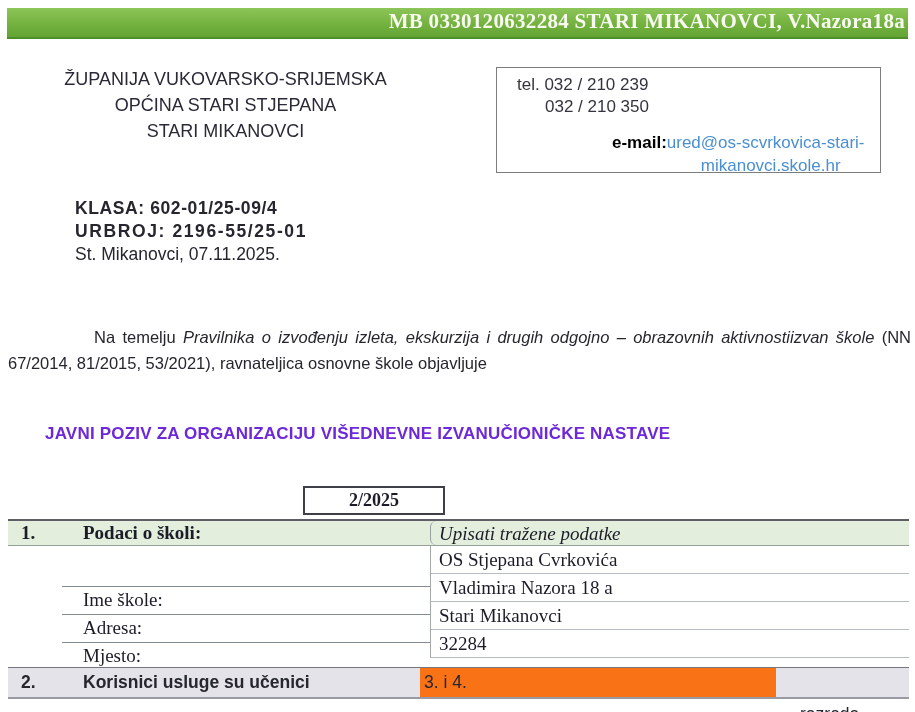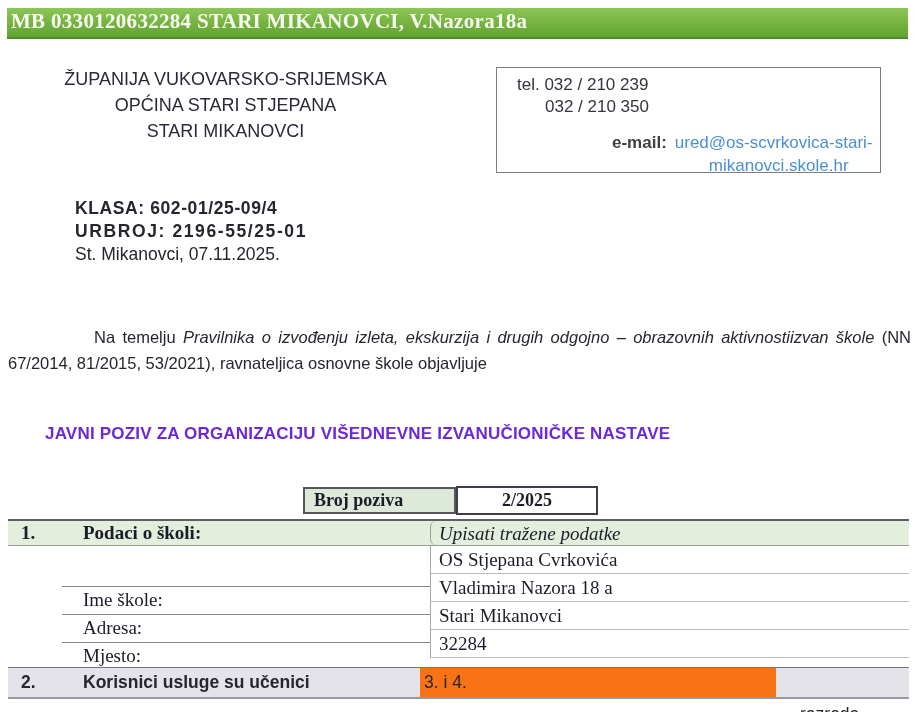--- a/index.html
+++ b/index.html
@@ -11,21 +11,21 @@
     color: #23232f;
     position: relative;
   }
   .abs { position: absolute; }
 
   
   .top-bar {
     top: 8px; left: 7px; width: 901px; height: 31px;
     background: linear-gradient(180deg, #8cc558 0%, #74b23f 55%, #63a434 100%);
     border-bottom: 2px solid #4c8f28;
-    display: flex; justify-content: flex-start; align-items: center;
+    display: flex; justify-content: flex-end; align-items: center;
     padding: 0 3px 2px 4px;
     font-family: "Liberation Serif", serif;
     font-weight: bold; font-size: 21px; color: #f8faf2;
     letter-spacing: 0.3px;
   }
 
   
   .letterhead {
     top: 66px; left: 38px; width: 375px;
     text-align: center; font-size: 18px; line-height: 26px;
@@ -36,21 +36,21 @@
   
   .contact-box {
     top: 67px; left: 496px; width: 385px; height: 106px;
     border: 1.5px solid #7d7d7d;
     font-size: 17px; color: #34343e;
     padding: 6px 0 0 0;
   }
   .tel-line1 { padding-left: 20px; line-height: 22px; }
   .tel-line2 { padding-left: 48px; line-height: 22px; }
   .email-row { display: flex; margin-top: 13px; padding-left: 115px; line-height: 23px; }
-  .email-label { font-weight: bold; color: #404040; margin-right: 8px; white-space: nowrap; }
+  .email-label { font-weight: bold; color: #000000; margin-right: 0; white-space: nowrap; }
   .email-link { color: #4a8fd2; text-decoration: none; display: block; }
   .email-link .l2 { display: block; padding-left: 34px; }
 
   
   .klasa-block { top: 197px; left: 75px; font-size: 17.5px; line-height: 23px; color: #26262e; }
   .klasa-block .b1 { font-weight: bold; letter-spacing: 0.6px; }
   .klasa-block .b2 { font-weight: bold; letter-spacing: 1.6px; }
 
   
   .intro {
@@ -145,21 +145,20 @@
   <div class="b1">KLASA: 602-01/25-09/4</div>
   <div class="b2">URBROJ: 2196-55/25-01</div>
   <div>St. Mikanovci, 07.11.2025.</div>
 </div>
 
 <div class="abs intro"><span>Na temelju </span><i>Pravilnika o izvođenju izleta, ekskurzija i drugih odgojno – obrazovnih aktivnostiizvan škole</i><span> (NN 67/2014, 81/2015, 53/2021), ravnateljica osnovne škole objavljuje</span></div>
 
 <div class="abs doc-title">JAVNI POZIV ZA ORGANIZACIJU VIŠEDNEVNE IZVANUČIONIČKE NASTAVE</div>
 
 <div class="abs call-row">
-  <div class="call-label">Broj poziva</div>
   <div class="call-value">2/2025</div>
 </div>
 
 <div class="abs table1">
   <div class="t1-header">
     <div class="c-num">1.</div>
     <div class="c-label">Podaci o školi:</div>
     <div class="c-value">Upisati tražene podatke</div>
   </div>
   <div class="t1-row">

